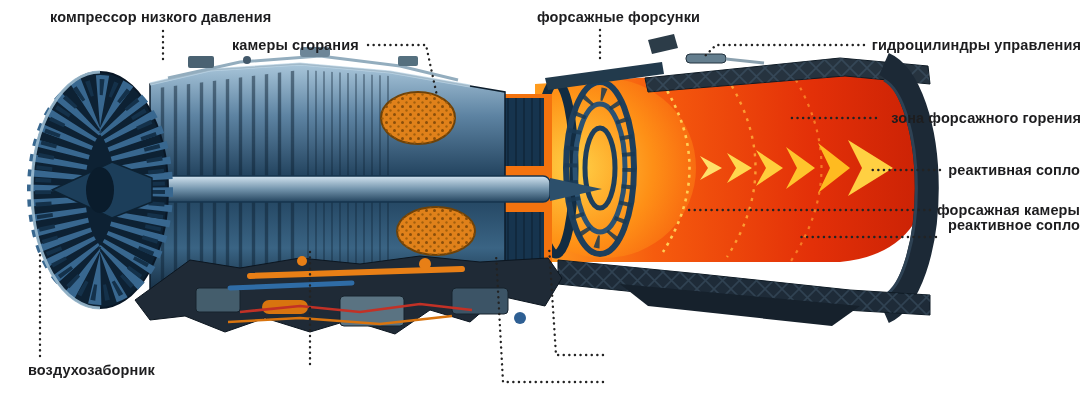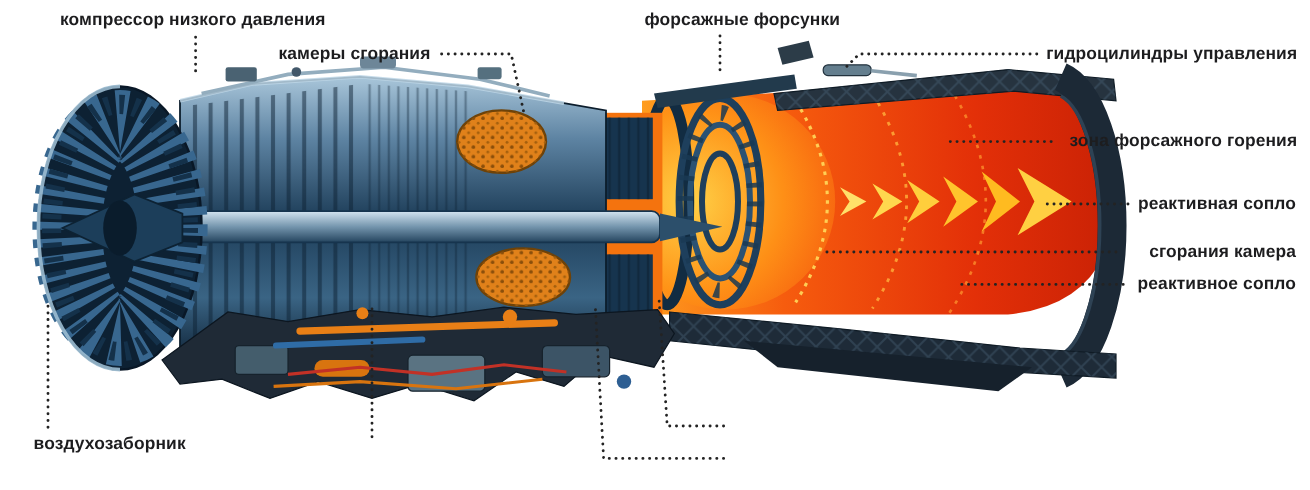--- a/index.html
+++ b/index.html
@@ -175,17 +175,17 @@
       <polyline points="603,382 503,382 496,254"></polyline>
     </g>
   </svg>
 
   <div class="lbl" style="left:50px;top:10px">компрессор низкого давления</div>
   <div class="lbl" style="left:232px;top:38px">камеры сгорания</div>
   <div class="lbl" style="left:537px;top:10px">форсажные форсунки</div>
   <div class="lbl r" style="right:11px;top:38px">гидроцилиндры управления</div>
   <div class="lbl r" style="right:11px;top:111px">зона форсажного горения</div>
   <div class="lbl r" style="right:12px;top:163px">реактивная сопло</div>
-  <div class="lbl r" style="right:12px;top:203px">сгорания камера</div>
-  <div class="lbl r" style="right:12px;top:230px">реактивное сопло</div>
+  <div class="lbl r" style="right:12px;top:203px">форсажная камеры</div>
+  <div class="lbl r" style="right:12px;top:218px">реактивное сопло</div>
   <div class="lbl" style="left:28px;top:363px">воздухозаборник</div>
 
 </div>
 
 </body></html>

